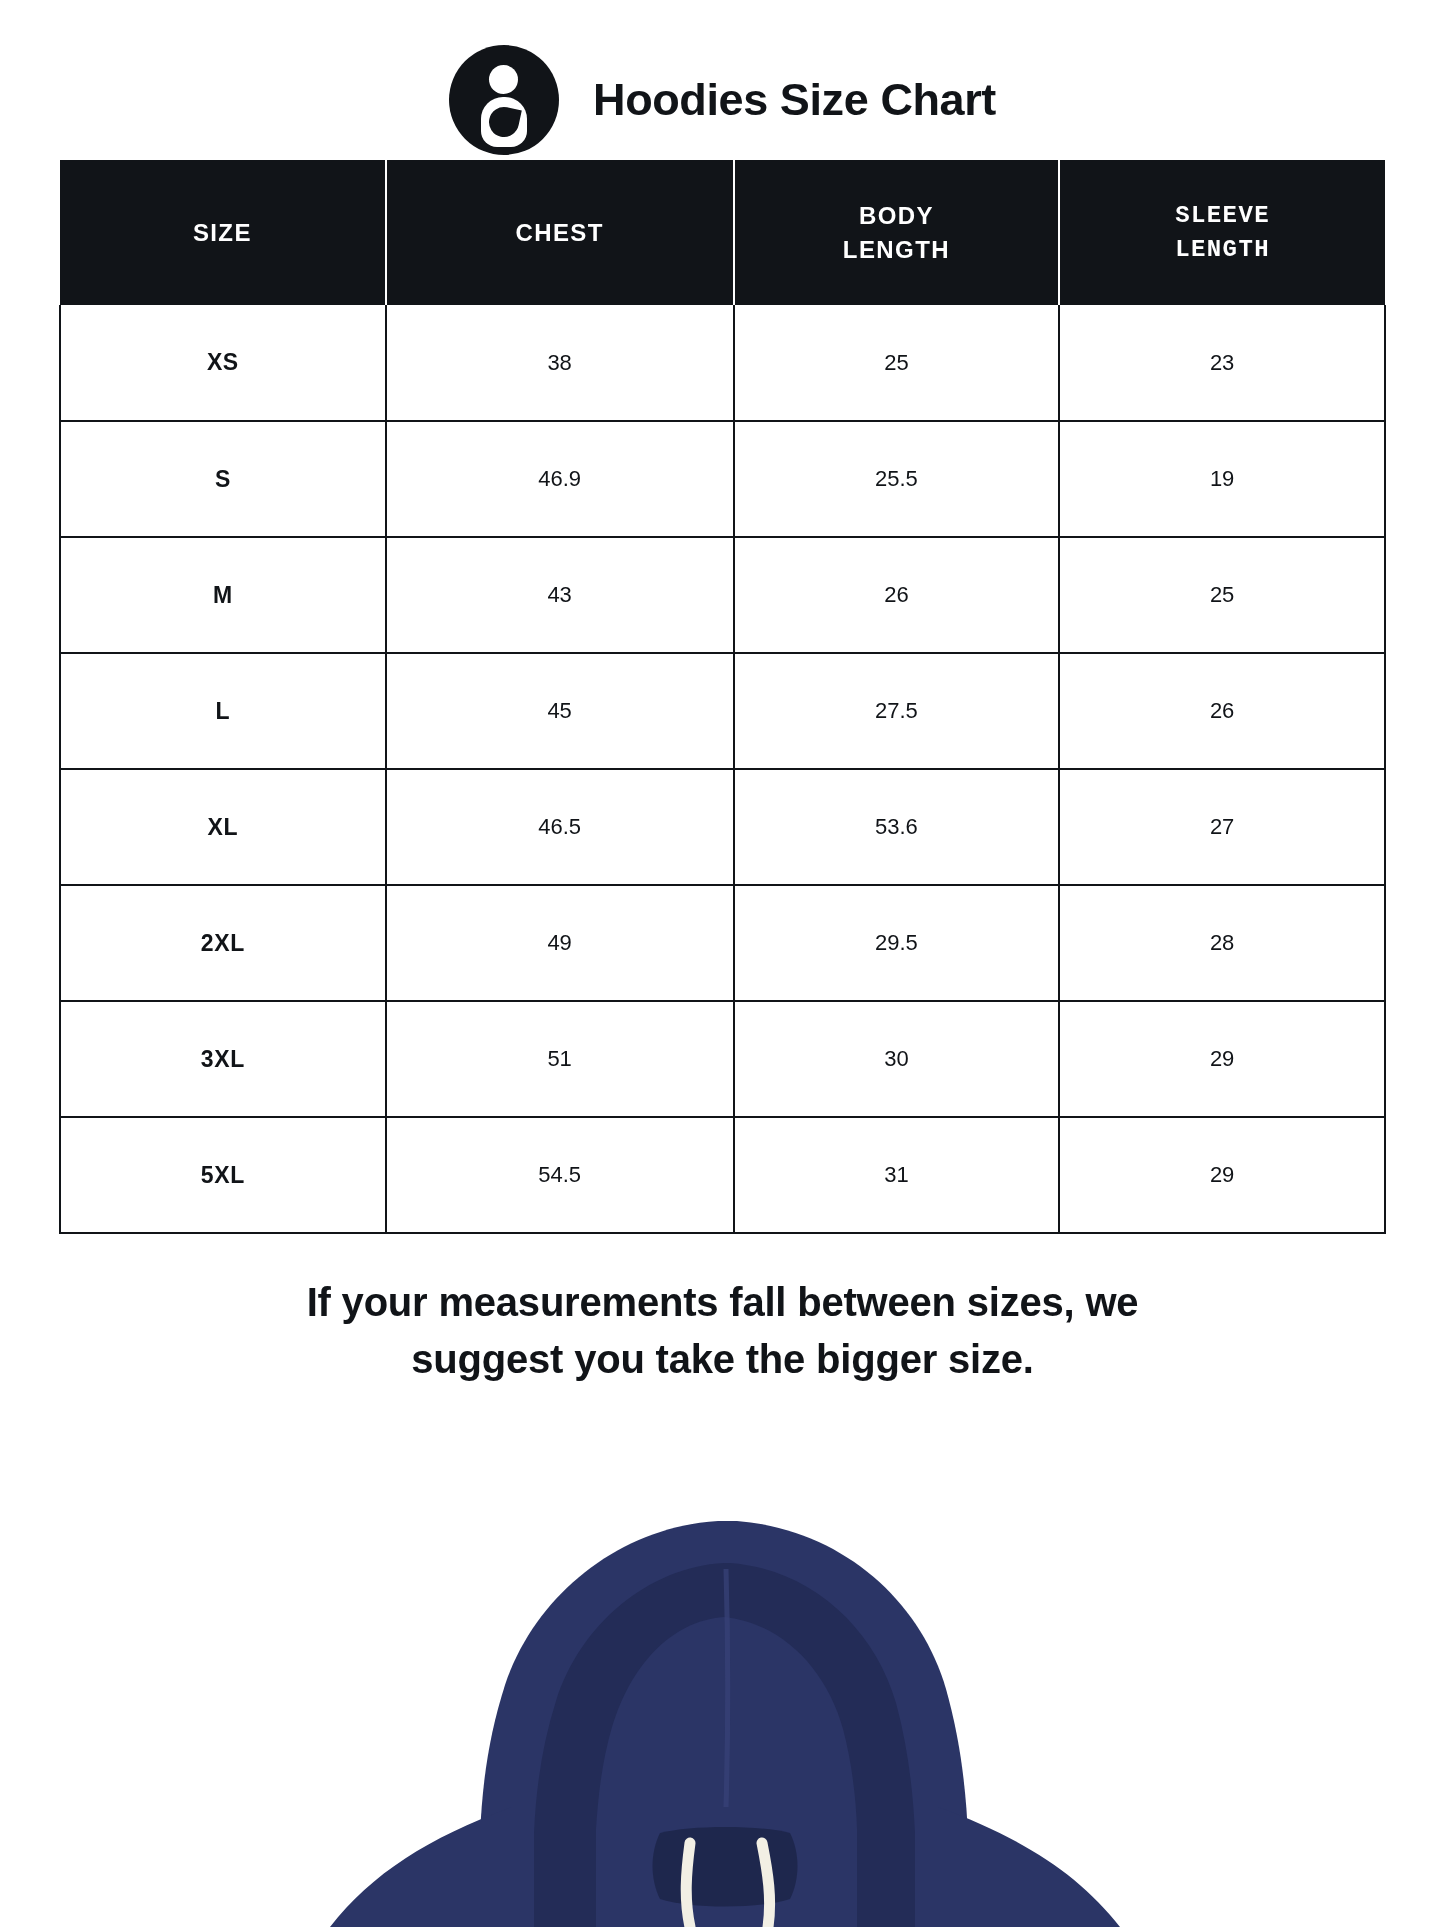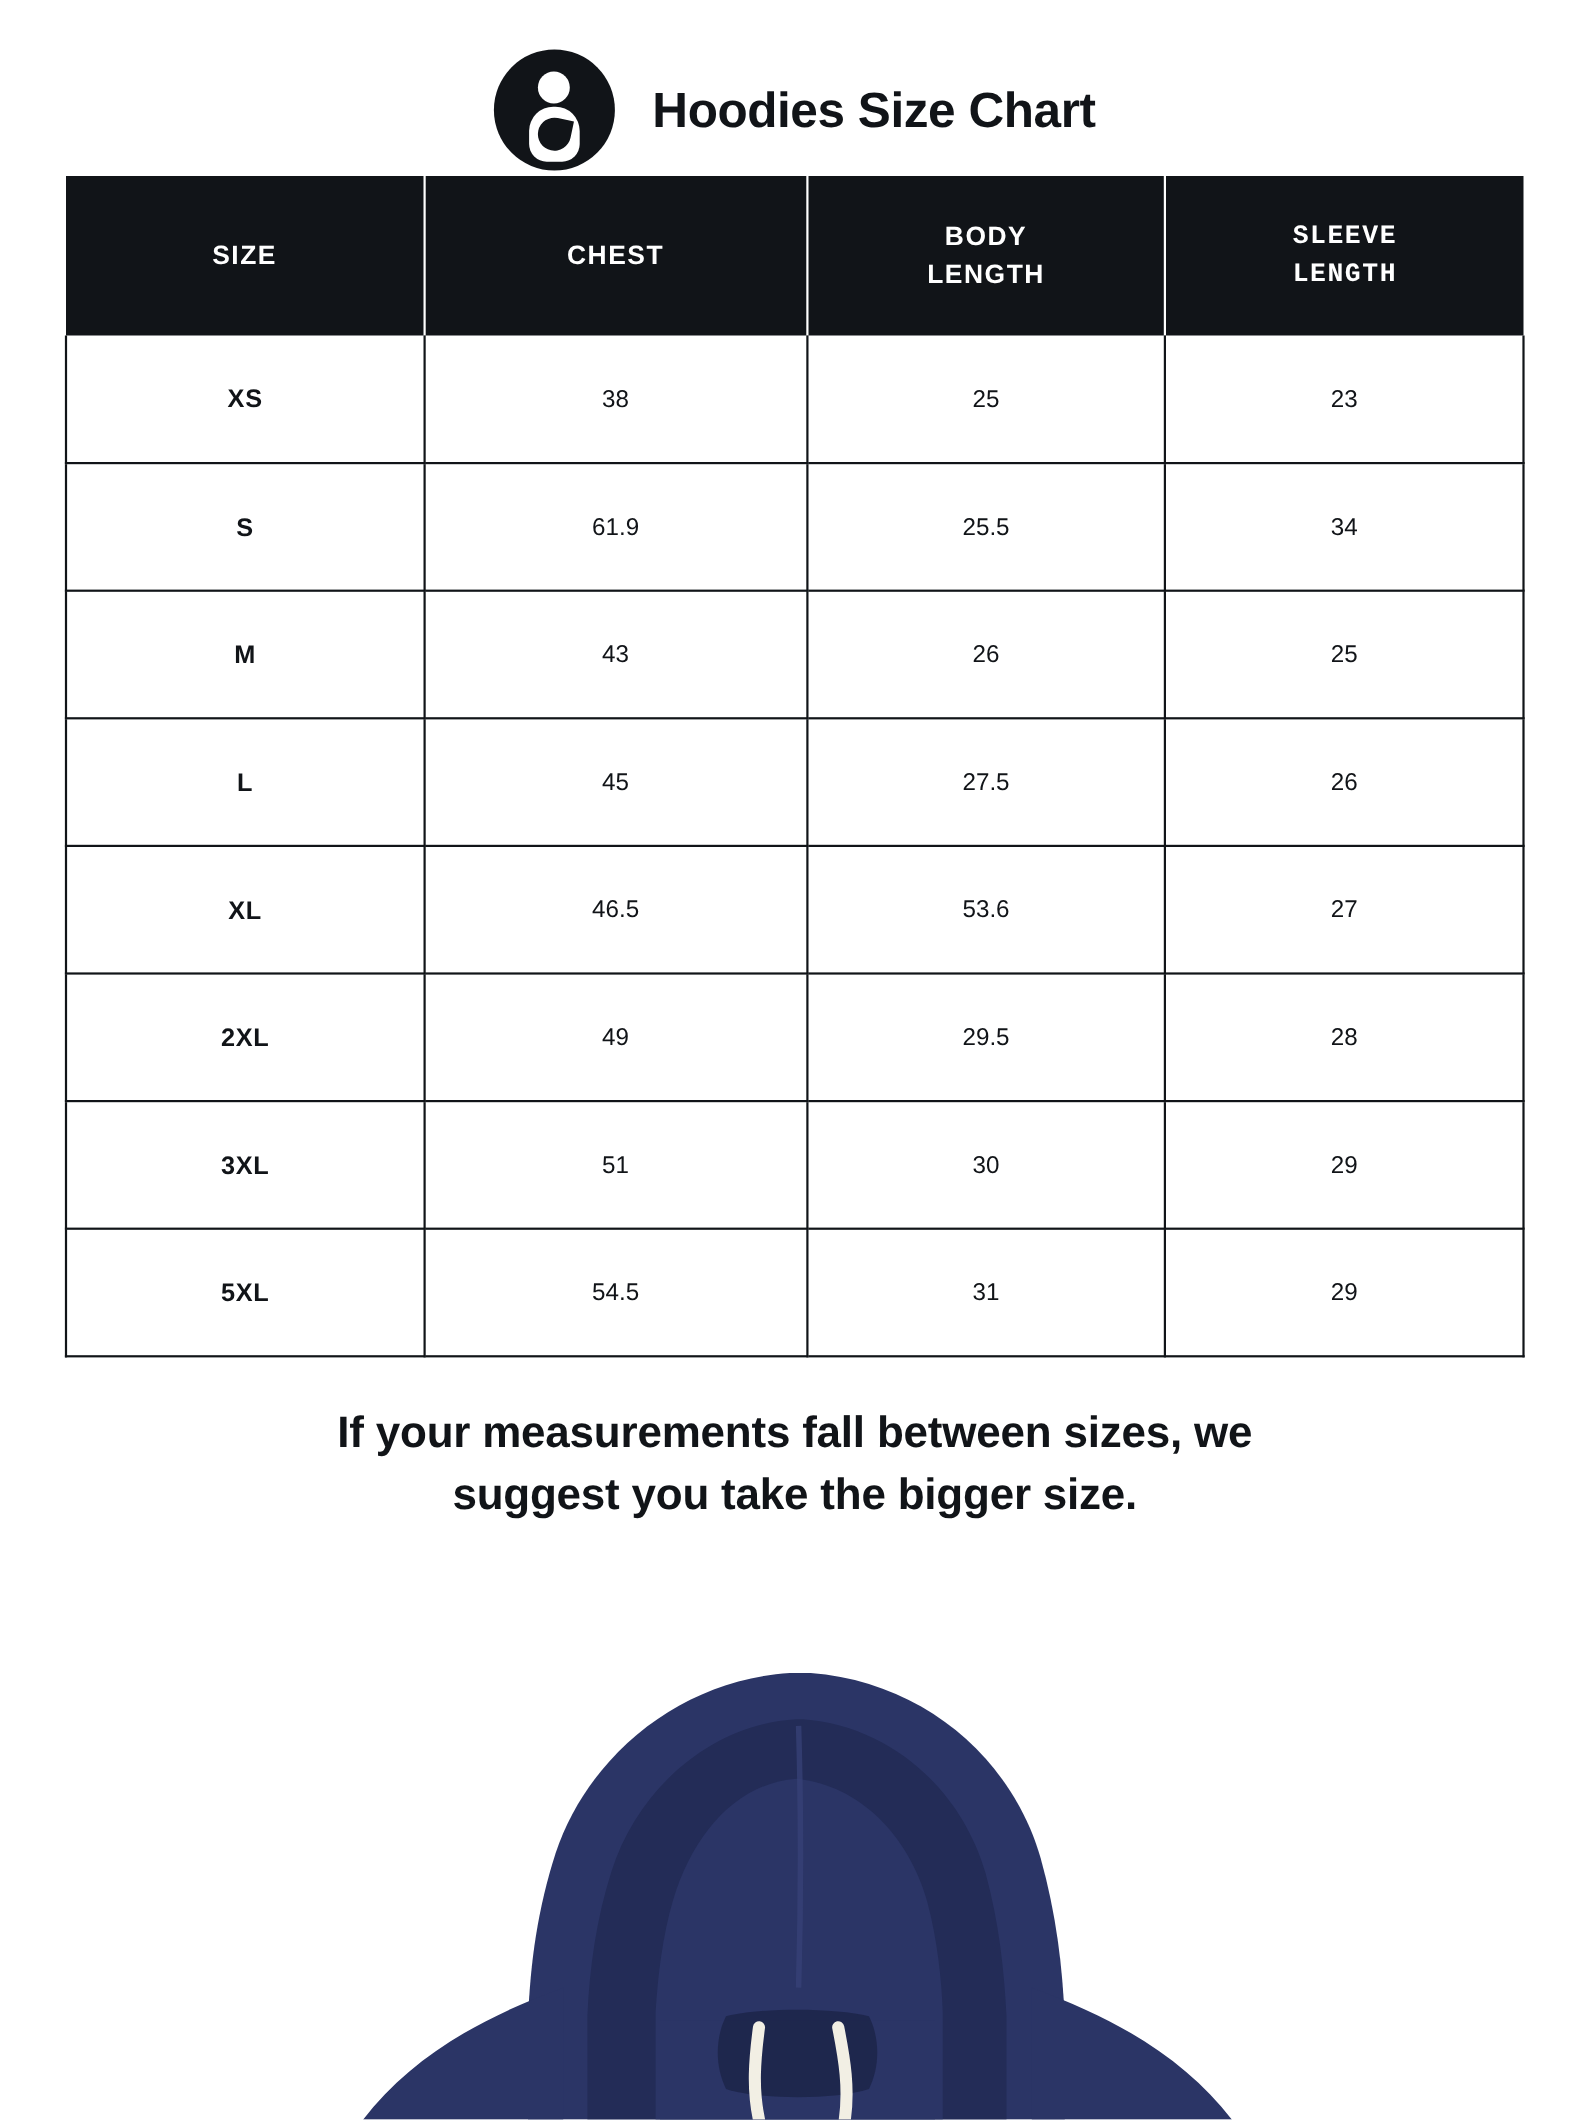--- a/index.html
+++ b/index.html
@@ -187,23 +187,23 @@
       </thead>
       <tbody>
         <tr>
           <td class="size-cell">XS</td>
           <td>38</td>
           <td>25</td>
           <td>23</td>
         </tr>
         <tr>
           <td class="size-cell">S</td>
-          <td>61.9</td>
+          <td>46.9</td>
           <td>25.5</td>
-          <td>34</td>
+          <td>19</td>
         </tr>
         <tr>
           <td class="size-cell">M</td>
           <td>43</td>
           <td>26</td>
           <td>25</td>
         </tr>
         <tr>
           <td class="size-cell">L</td>
           <td>45</td>

